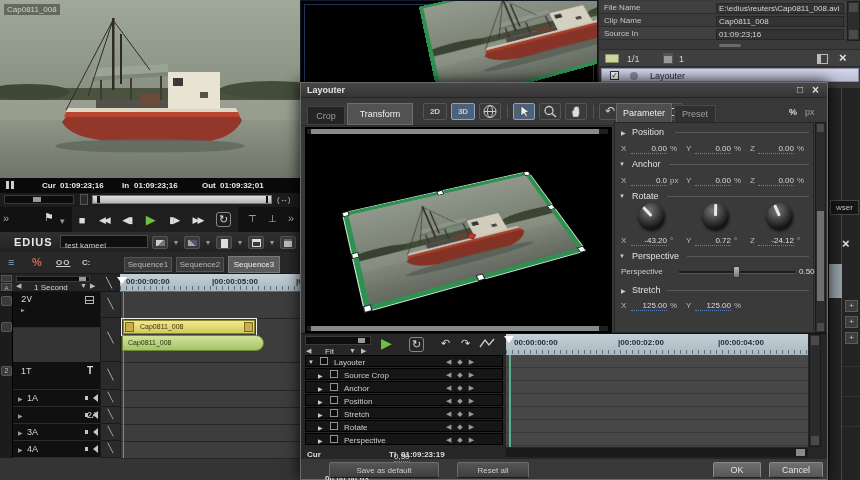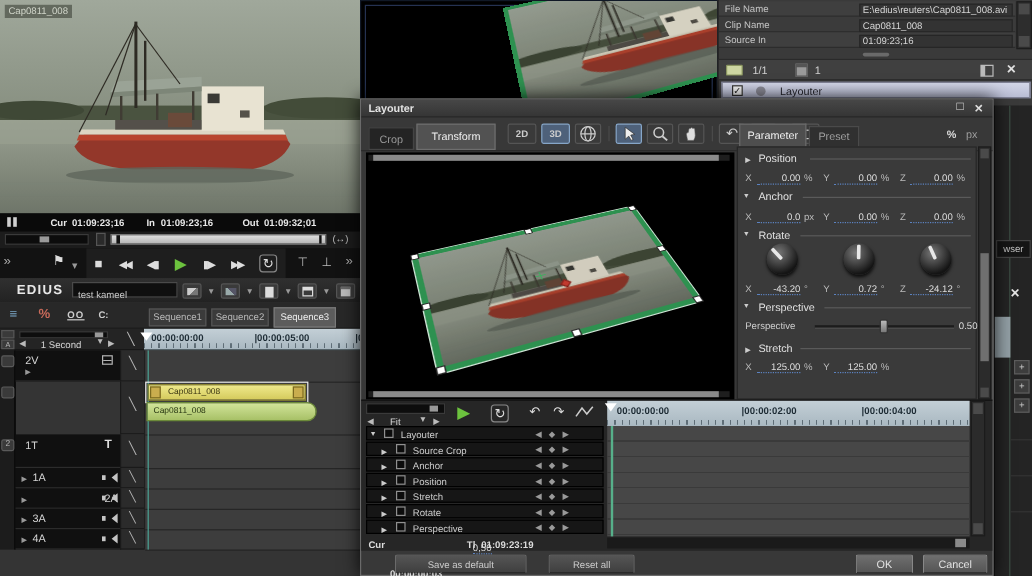--- a/index.html
+++ b/index.html
@@ -245,21 +245,21 @@
       <div class="ticks"></div>
       <div class="a tri-d" style="left:-3px;top:3px;"></div>
     </div>
 
     <div class="a" style="left:0;top:60px;width:13px;height:166px;background:#1c1c1c;border-right:1px solid #000;">
       <div class="gico a" style="left:1px;top:4px;"></div>
       <div class="gico a" style="left:1px;top:30px;"></div>
       <div class="gico a" style="left:1px;top:74px;">2</div>
     </div>
 
-    <div class="a trackhdr" style="left:13px;top:60px;width:87px;height:26px;">
+    <div class="a trackhdr" style="left:13px;top:60px;width:87px;height:36px;font-family:Liberation Mono, monospace;">
       <span class="a" style="left:8px;top:3px;">2V</span>
       <span class="grd a" style="left:72px;top:4px;"></span>
       <span class="a" style="left:8px;top:14px;font-size:6px;color:#999;">▶</span>
     </div>
     <div class="a pencell" style="left:100px;top:60px;width:20px;height:26px;">
       <span style="font-size:10px;line-height:24px;">╲</span>
     </div>
     <div class="a pencell" style="left:100px;top:86px;width:20px;height:44px;">
       <span style="font-size:10px;line-height:40px;">╲</span>
     </div>

